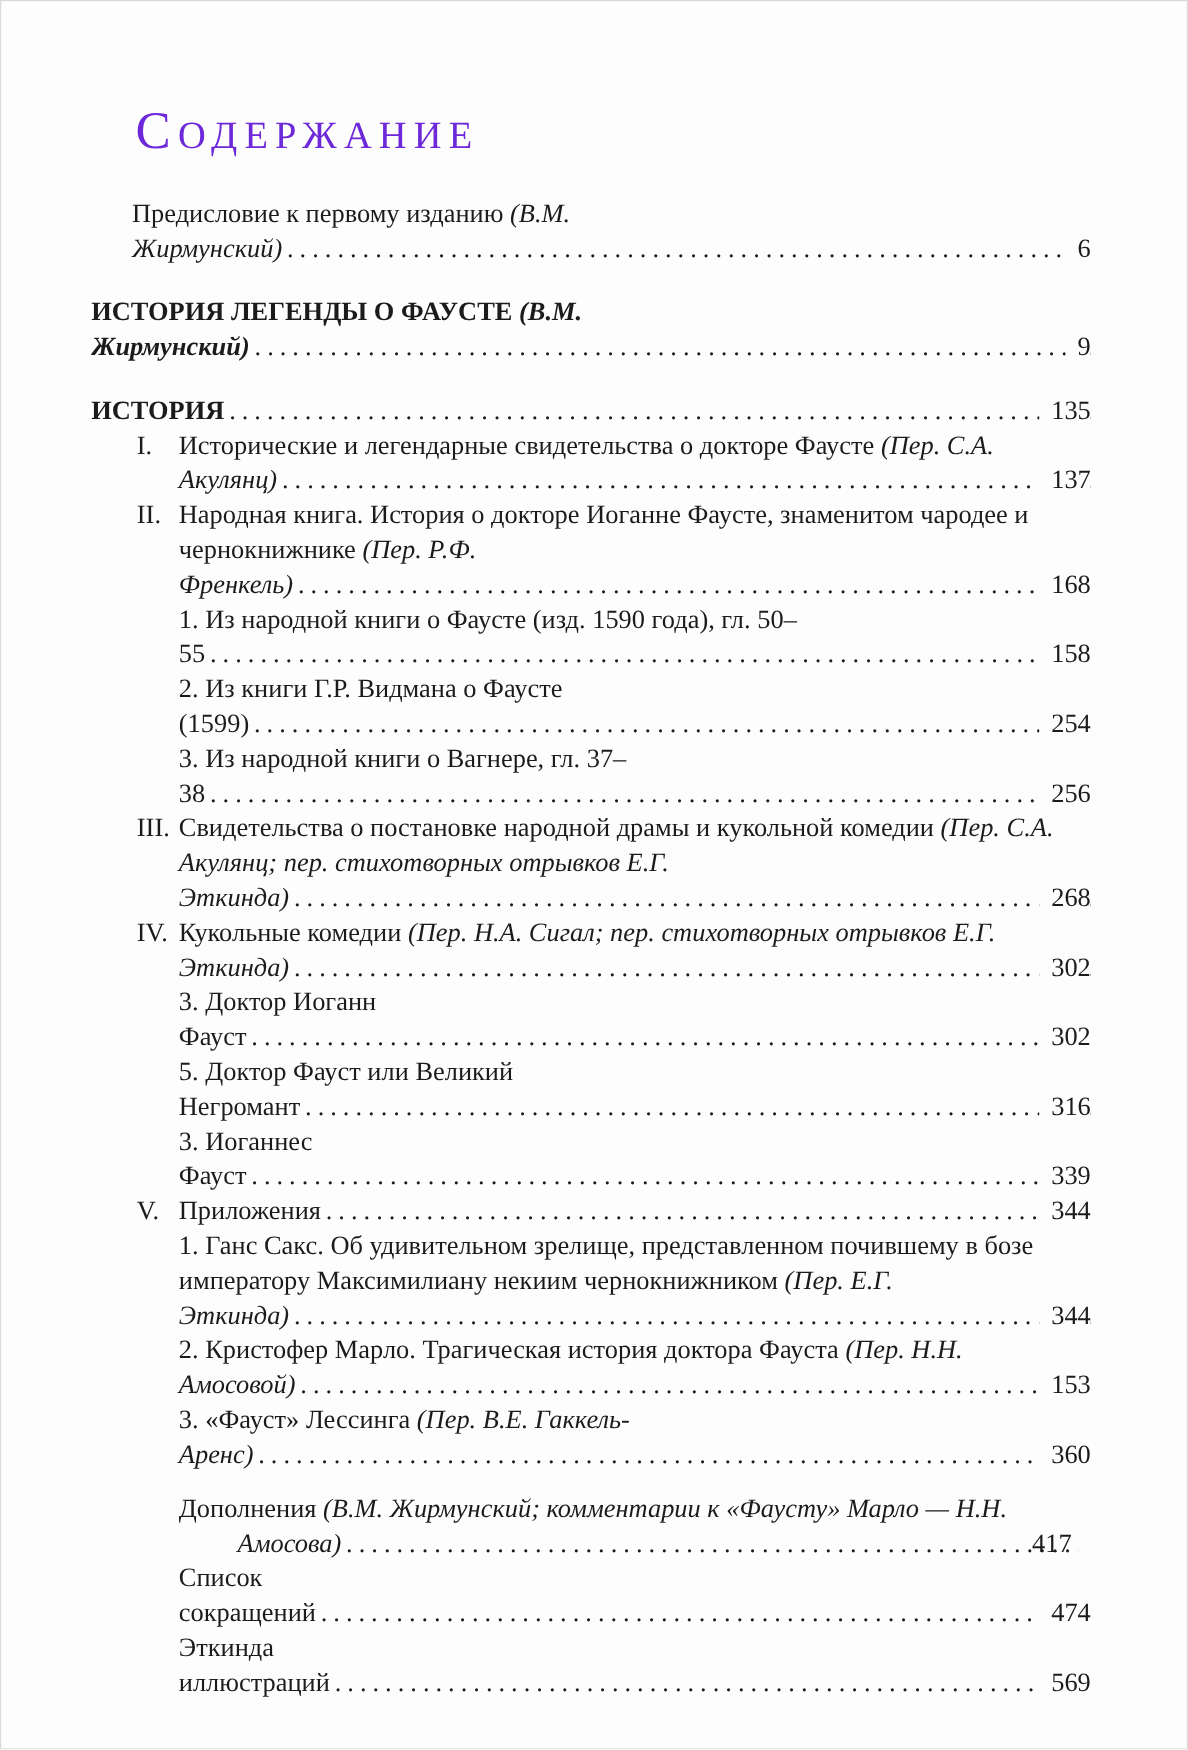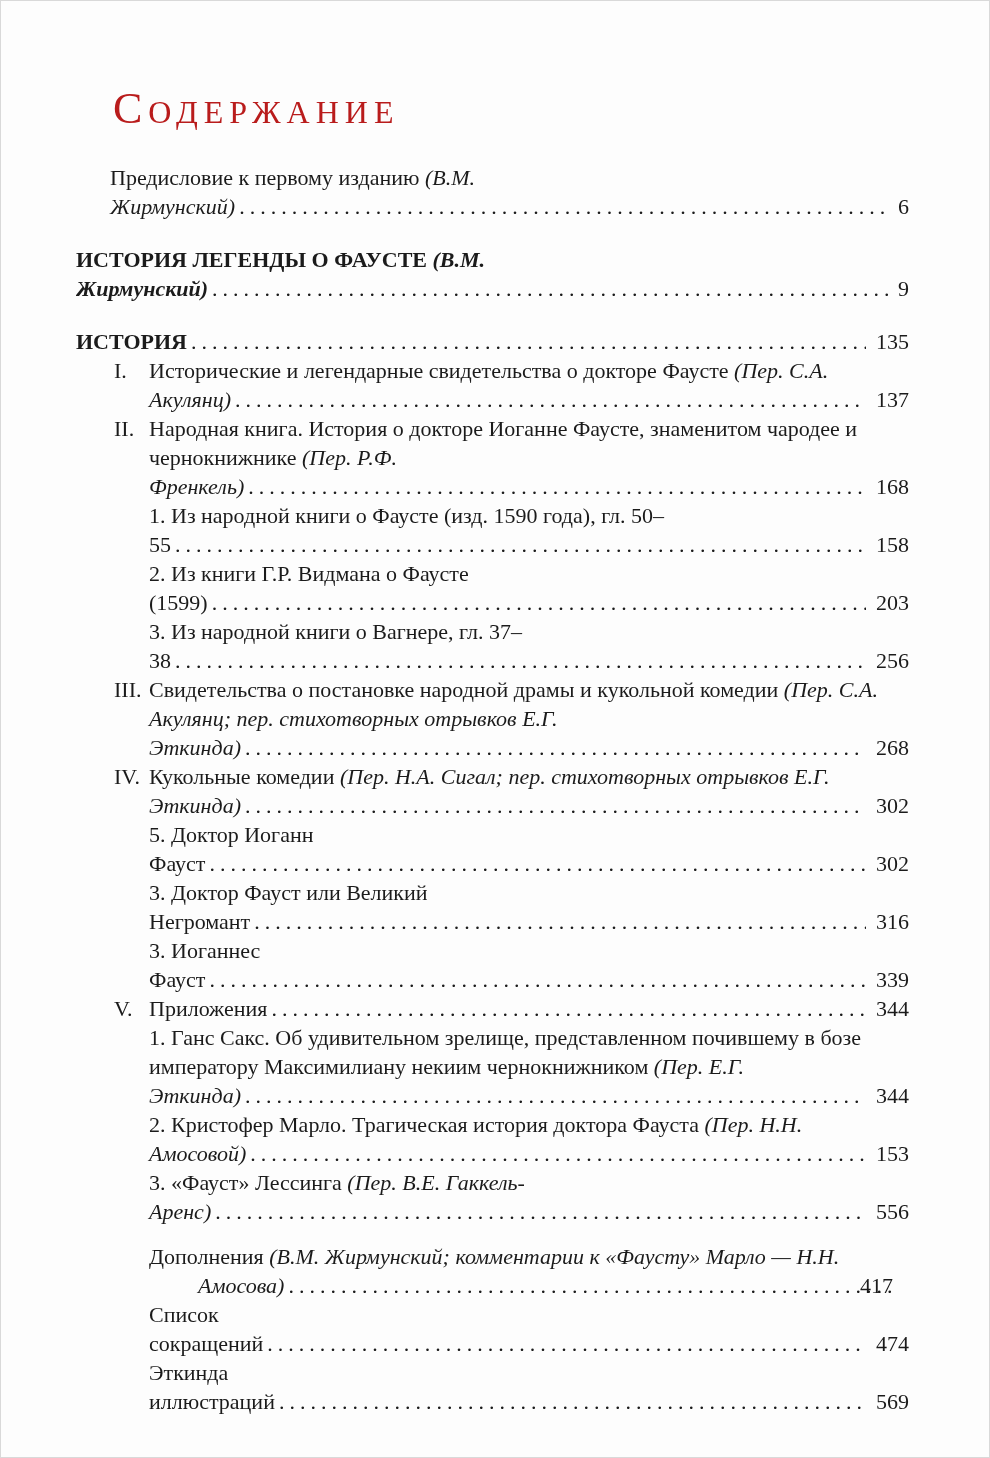--- a/index.html
+++ b/index.html
@@ -17,21 +17,21 @@
     border: 1px solid #d9d9d9;
     color: var(--ink);
     font-family: "Liberation Serif", "DejaVu Serif", serif;
     overflow: hidden;
   }
   .title {
     margin: 86px 0 0 112px;
     font-weight: normal;
     letter-spacing: 6px;
     line-height: 1;
-    color: #b91c1c;
+    color: #6d28d9;
   }
   .title .cap  { font-size: 44px; }
   .title .rest { font-size: 32px; }
 
   .toc {
     margin: 32px 80px 0 75px;   
     font-size: 22px;
     line-height: 29px;
   }
   .entry {
@@ -76,28 +76,28 @@
 
 <div class="book-page">
   <h1 class="title"><span class="cap">С</span><span class="rest">ОДЕРЖАНИЕ</span></h1>
   <div class="toc">
       <div class="entry lvl-preface"><span><span>Предисловие к первому изданию</span><span class="italic"> (В.М. Жирмунский)</span></span><span class="dots">................................................................................................................................................................</span><span class="page-num">6</span></div>
       <div class="entry lvl-chapter bold sp-large"><span><span>ИСТОРИЯ ЛЕГЕНДЫ О ФАУСТЕ</span><span class="italic"> (В.М. Жирмунский)</span></span><span class="dots">................................................................................................................................................................</span><span class="page-num">9</span></div>
       <div class="entry lvl-chapter bold sp-large"><span><span>ИСТОРИЯ</span></span><span class="dots">................................................................................................................................................................</span><span class="page-num">135</span></div>
       <div class="entry lvl-roman"><span class="marker">I.</span><span><span>Исторические и легендарные свидетельства о докторе Фаусте</span><span class="italic"> (Пер. С.А. Акулянц)</span></span><span class="dots">................................................................................................................................................................</span><span class="page-num">137</span></div>
       <div class="entry lvl-roman"><span class="marker">II.</span><span><span>Народная книга. История о докторе Иоганне Фаусте, знаменитом чародее и чернокнижнике</span><span class="italic"> (Пер. Р.Ф. Френкель)</span></span><span class="dots">................................................................................................................................................................</span><span class="page-num">168</span></div>
       <div class="entry lvl-sub"><span><span>1. Из народной книги о Фаусте (изд. 1590 года), гл. 50–55</span></span><span class="dots">................................................................................................................................................................</span><span class="page-num">158</span></div>
-      <div class="entry lvl-sub"><span><span>2. Из книги Г.Р. Видмана о Фаусте (1599)</span></span><span class="dots">................................................................................................................................................................</span><span class="page-num">203</span></div>
+      <div class="entry lvl-sub"><span><span>2. Из книги Г.Р. Видмана о Фаусте (1599)</span></span><span class="dots">................................................................................................................................................................</span><span class="page-num">254</span></div>
       <div class="entry lvl-sub"><span><span>3. Из народной книги о Вагнере, гл. 37–38</span></span><span class="dots">................................................................................................................................................................</span><span class="page-num">256</span></div>
       <div class="entry lvl-roman"><span class="marker">III.</span><span><span>Свидетельства о постановке народной драмы и кукольной комедии</span><span class="italic"> (Пер. С.А. Акулянц; пер. стихотворных отрывков Е.Г. Эткинда)</span></span><span class="dots">................................................................................................................................................................</span><span class="page-num">268</span></div>
       <div class="entry lvl-roman"><span class="marker">IV.</span><span><span>Кукольные комедии</span><span class="italic"> (Пер. Н.А. Сигал; пер. стихотворных отрывков Е.Г. Эткинда)</span></span><span class="dots">................................................................................................................................................................</span><span class="page-num">302</span></div>
-      <div class="entry lvl-sub"><span><span>5. Доктор Иоганн Фауст</span></span><span class="dots">................................................................................................................................................................</span><span class="page-num">302</span></div>
-      <div class="entry lvl-sub"><span><span>3. Доктор Фауст или Великий Негромант</span></span><span class="dots">................................................................................................................................................................</span><span class="page-num">316</span></div>
+      <div class="entry lvl-sub"><span><span>3. Доктор Иоганн Фауст</span></span><span class="dots">................................................................................................................................................................</span><span class="page-num">302</span></div>
+      <div class="entry lvl-sub"><span><span>5. Доктор Фауст или Великий Негромант</span></span><span class="dots">................................................................................................................................................................</span><span class="page-num">316</span></div>
       <div class="entry lvl-sub"><span><span>3. Иоганнес Фауст</span></span><span class="dots">................................................................................................................................................................</span><span class="page-num">339</span></div>
       <div class="entry lvl-roman"><span class="marker">V.</span><span><span>Приложения</span></span><span class="dots">................................................................................................................................................................</span><span class="page-num">344</span></div>
       <div class="entry lvl-sub"><span><span>1. Ганс Сакс. Об удивительном зрелище, представленном почившему в бозе императору Максимилиану некиим чернокнижником</span><span class="italic"> (Пер. Е.Г. Эткинда)</span></span><span class="dots">................................................................................................................................................................</span><span class="page-num">344</span></div>
       <div class="entry lvl-sub"><span><span>2. Кристофер Марло. Трагическая история доктора Фауста</span><span class="italic"> (Пер. Н.Н. Амосовой)</span></span><span class="dots">................................................................................................................................................................</span><span class="page-num">153</span></div>
-      <div class="entry lvl-sub"><span><span>3. «Фауст» Лессинга</span><span class="italic"> (Пер. В.Е. Гаккель-Аренс)</span></span><span class="dots">................................................................................................................................................................</span><span class="page-num">556</span></div>
+      <div class="entry lvl-sub"><span><span>3. «Фауст» Лессинга</span><span class="italic"> (Пер. В.Е. Гаккель-Аренс)</span></span><span class="dots">................................................................................................................................................................</span><span class="page-num">360</span></div>
       <div class="entry lvl-comment sp-small"><span><span>Дополнения</span><span class="italic"> (В.М. Жирмунский; комментарии к «Фаусту» Марло — Н.Н. Амосова)</span></span><span class="dots">................................................................................................................................................................</span><span class="page-num">417</span></div>
       <div class="entry lvl-sub"><span><span>Список сокращений</span></span><span class="dots">................................................................................................................................................................</span><span class="page-num">474</span></div>
       <div class="entry lvl-sub"><span><span>Эткинда иллюстраций</span></span><span class="dots">................................................................................................................................................................</span><span class="page-num">569</span></div>
     </div>
 </div>
 
 </body></html>

